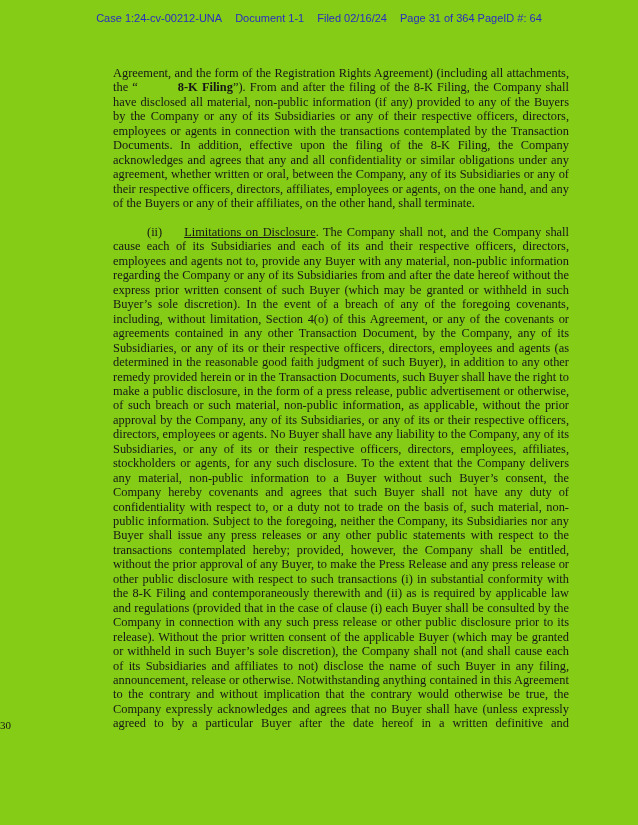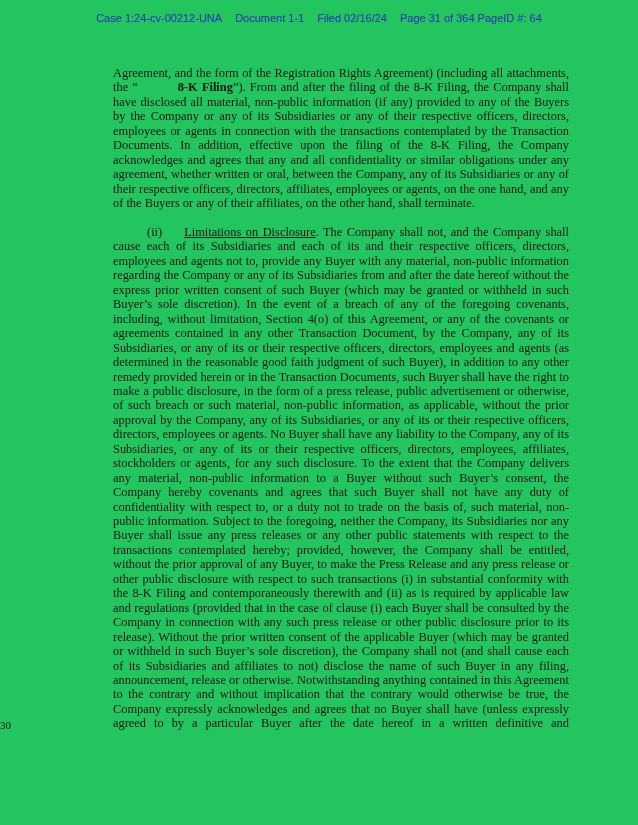--- a/index.html
+++ b/index.html
@@ -4,21 +4,21 @@
 <style>
   html, body {
     margin: 0;
     padding: 0;
     background: #ffffff;
   }
   .page {
     position: relative;
     width: 638px;
     height: 825px;
-    background: #22c55e;
+    background: #84cc16;
     overflow: hidden;
     font-family: "Liberation Serif", serif;
     color: #161616;
   }
   .ecf-header {
     position: absolute;
     top: 12px;
     left: 0;
     width: 100%;
     text-align: center;

